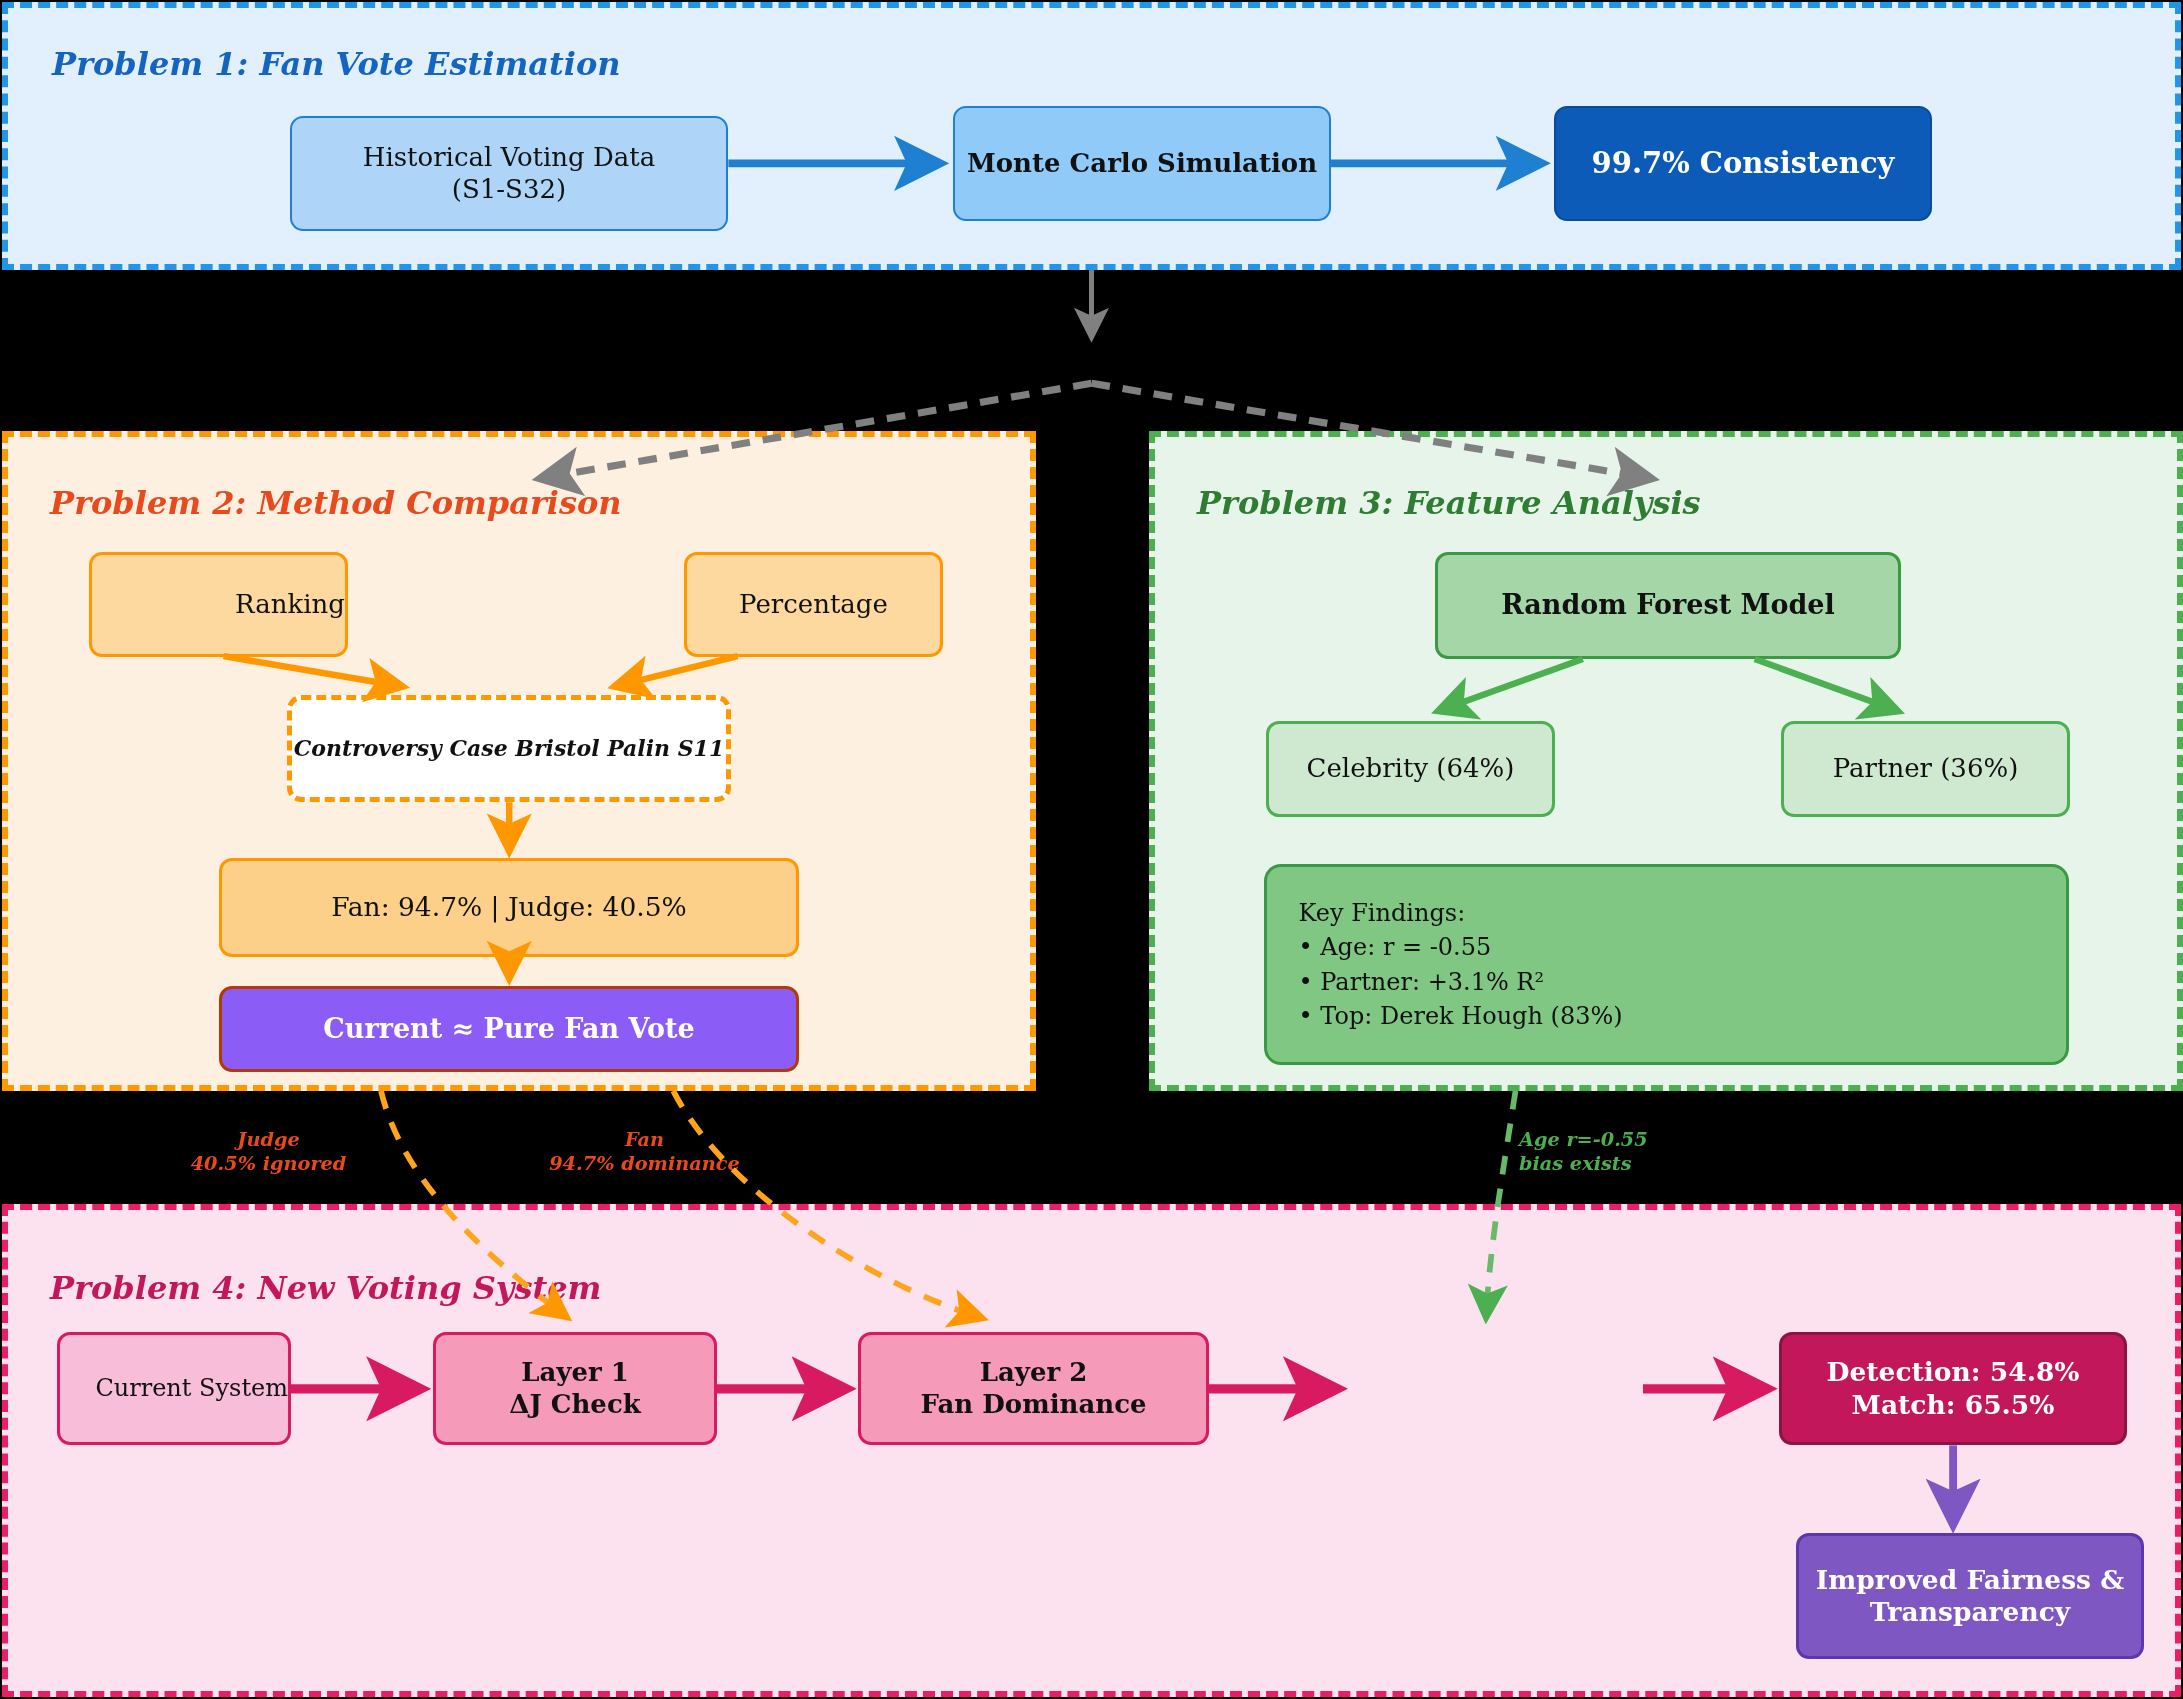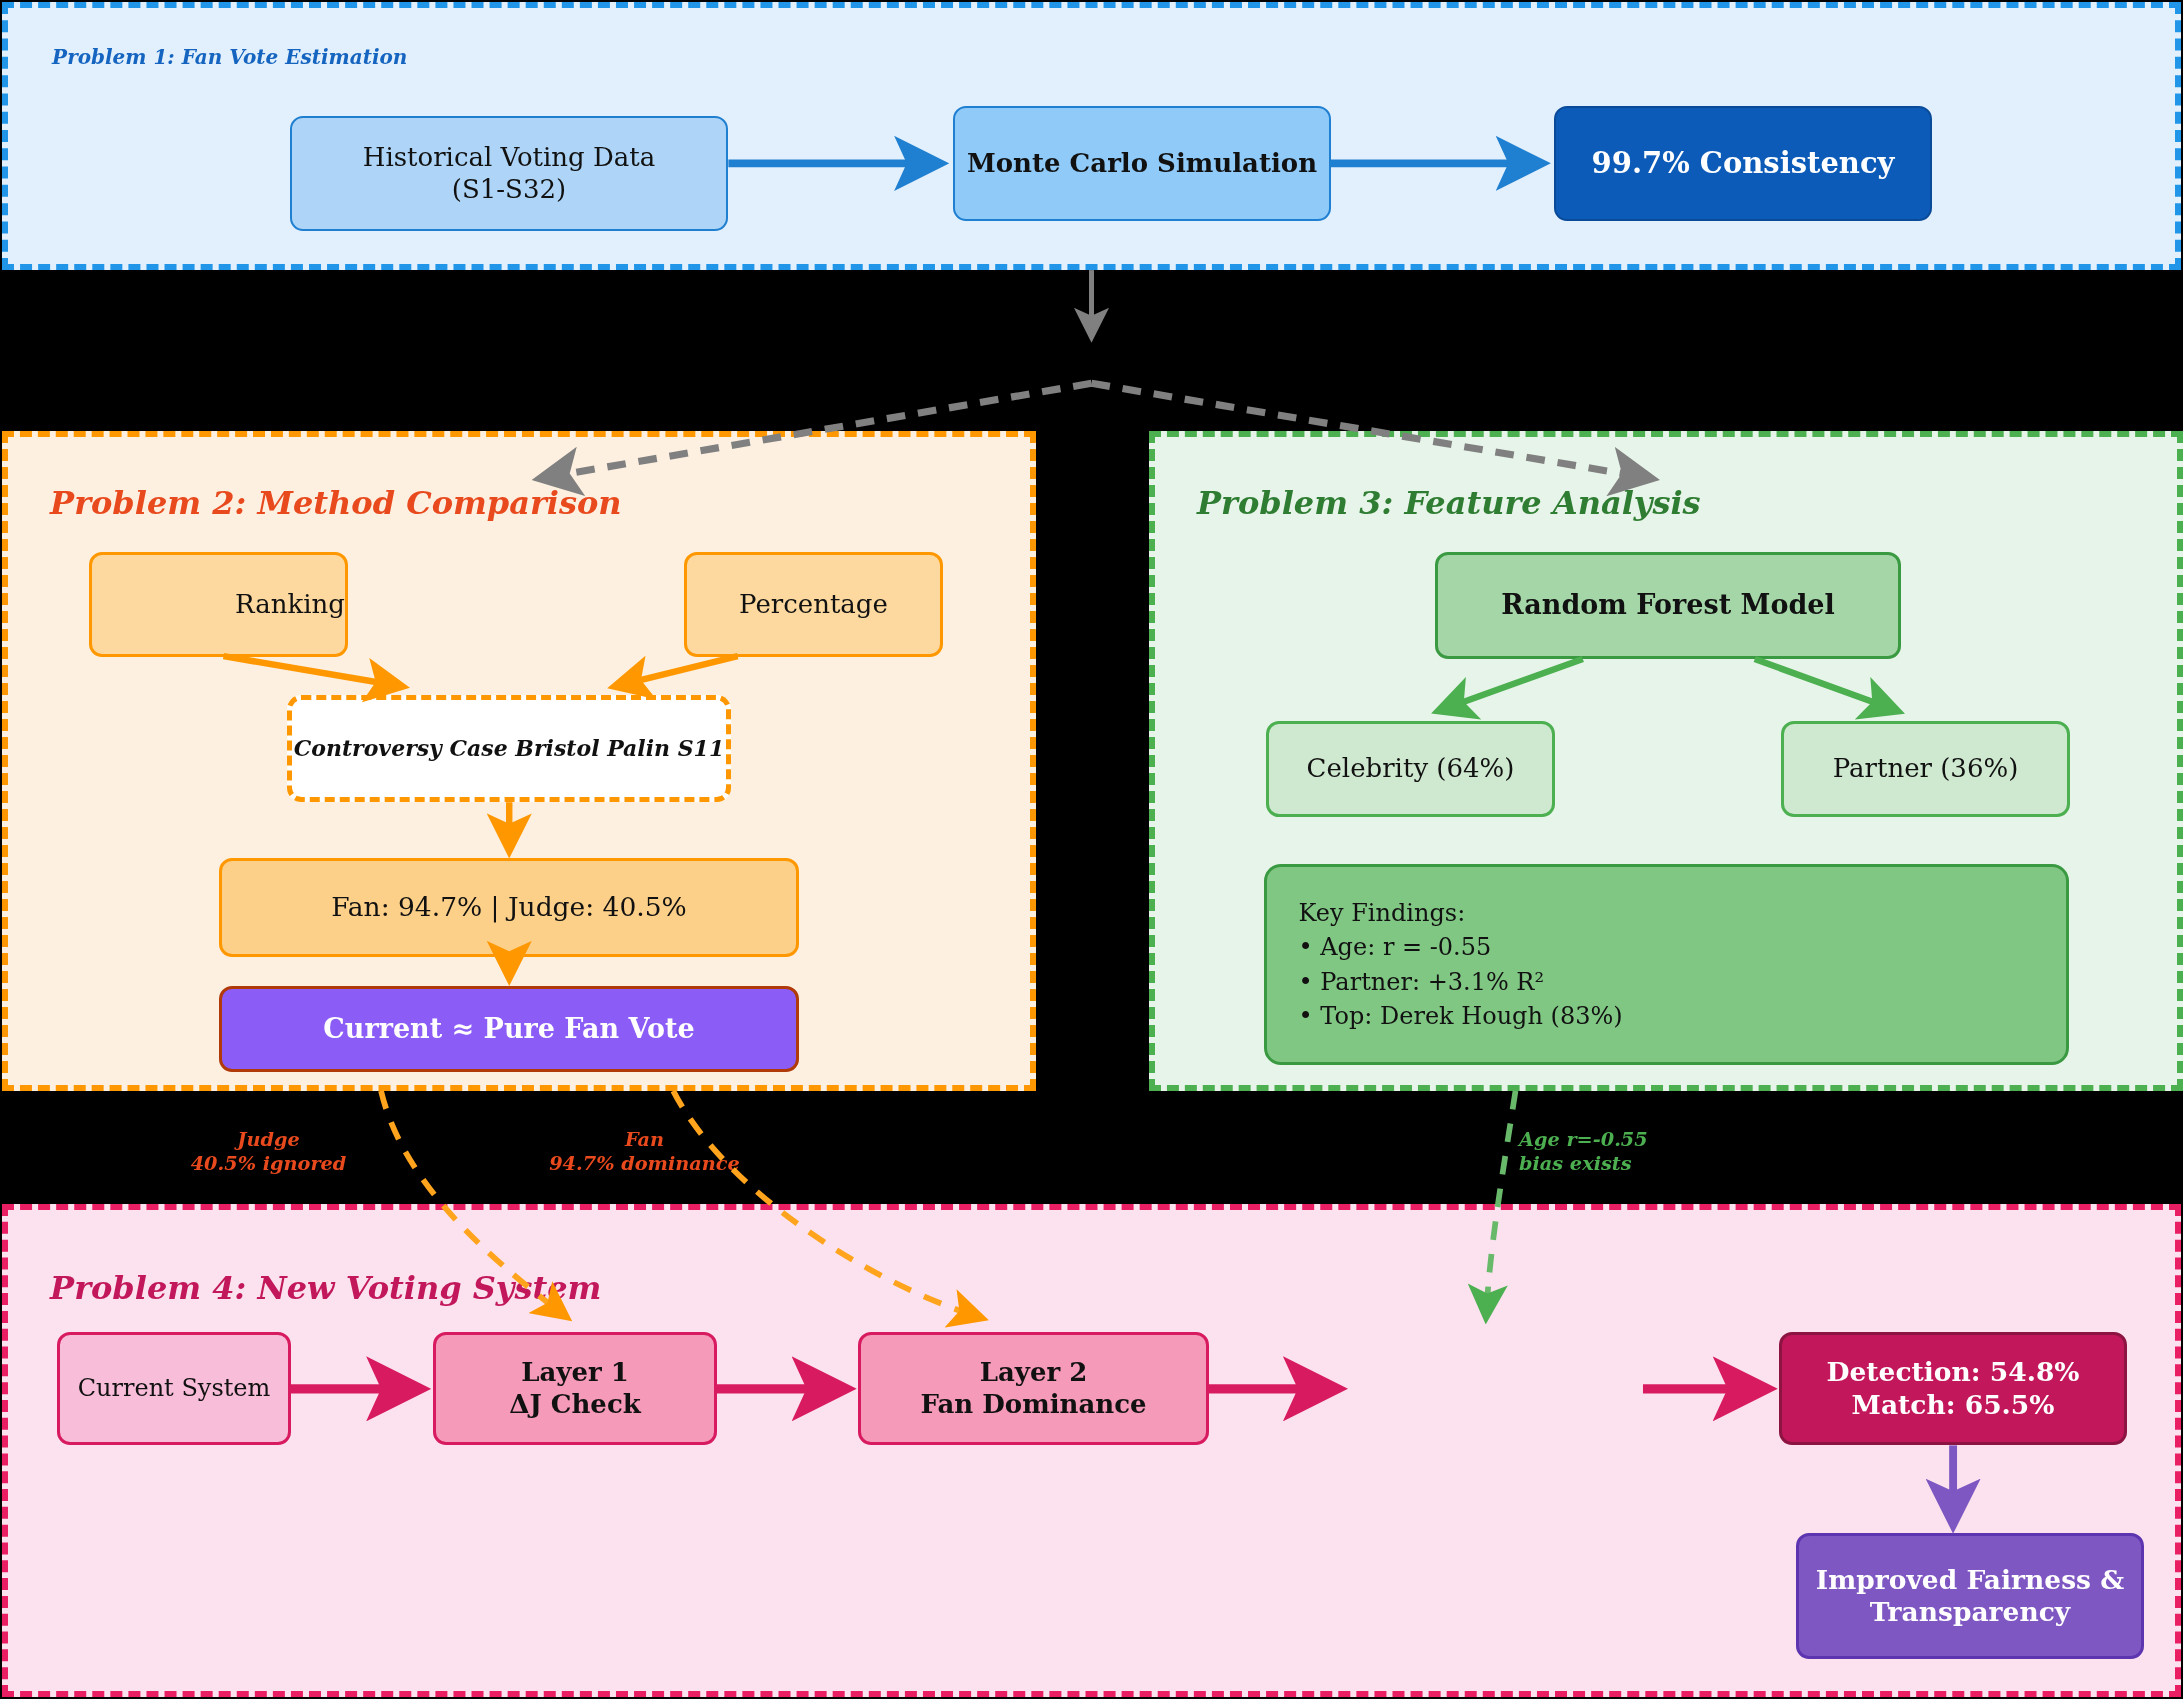--- a/index.html
+++ b/index.html
@@ -6,21 +6,21 @@
   body{width:2183px;height:1699px;position:relative;overflow:hidden;
        font-family:"DejaVu Serif","Liberation Serif",serif;}
   .stage{position:absolute;inset:0;width:2183px;height:1699px;background:#000;}
 
   
   .panel{position:absolute;box-sizing:border-box;}
   .panel-title{position:absolute;font-style:italic;font-weight:bold;white-space:nowrap;}
 
   #panel1{left:2.1px;top:2.1px;width:2179px;height:268px;background:#e2f0fd;
           border:6.4px dashed #2196e8;}
-  #panel1 .panel-title{left:44px;top:37px;font-size:20px;color:#1565c0;}
+  #panel1 .panel-title{left:44px;top:37px;font-size:32px;color:#1565c0;}
 
   #panel2{left:2.1px;top:431px;width:1034px;height:660px;background:#fdf0e0;
           border:6.4px dashed #ff9800;}
   #panel2 .panel-title{left:42px;top:47px;font-size:32px;color:#e8491d;}
 
   #panel3{left:1149px;top:431px;width:1034px;height:660px;background:#e7f4e9;
           border:6.4px dashed #4caf50;}
   #panel3 .panel-title{left:42px;top:47px;font-size:32px;color:#2e7d32;}
 
   #panel4{left:2.1px;top:1204px;width:2179px;height:493px;background:#fbe2ee;
@@ -61,21 +61,21 @@
            border:3.6px solid #4caf50;color:#111;font-size:26px;}
   .n-partner{left:1781px;top:721px;width:289px;height:96px;background:#cfe9d0;
              border:3.6px solid #4caf50;color:#111;font-size:26px;}
   .n-key{left:1264px;top:864px;width:805px;height:201px;background:#81c784;
          border:3.6px solid #3a9a42;color:#111;font-size:24px;
          justify-content:flex-start;text-align:left;border-radius:17px;}
   .n-key .lbl{padding-left:31.5px;line-height:1.42;}
 
   
   .n-cursys{left:57px;top:1332px;width:234px;height:113px;background:#f8bdd8;
-            border:3.6px solid #d81b60;color:#111;font-size:24px;}
+            border:3.6px solid #d81b60;color:#111;font-size:24px;text-align:right;}
   .n-l1{left:433px;top:1332px;width:284px;height:113px;background:#f59ab8;
         border:3.6px solid #d81b60;color:#111;font-size:26px;font-weight:bold;}
   .n-l2{left:858px;top:1332px;width:351px;height:113px;background:#f59ab8;
         border:3.6px solid #d81b60;color:#111;font-size:26px;font-weight:bold;}
   .n-l3{left:1350px;top:1332px;width:294px;height:113px;background:#f59ab8;
         border:3.6px solid #d81b60;color:#111;font-size:26px;font-weight:bold;}
   .n-det{left:1779px;top:1332px;width:348px;height:113px;background:#c2185b;
          border:3.6px solid #8d1442;color:#fff;font-size:26.5px;font-weight:bold;text-align:center;}
   .n-imp{left:1779px;top:1533px;width:348px;height:126px;background:#7e57c2;
          border:3.6px solid #5e35b1;color:#fff;font-size:26.5px;font-weight:bold;margin-left:17px;}

